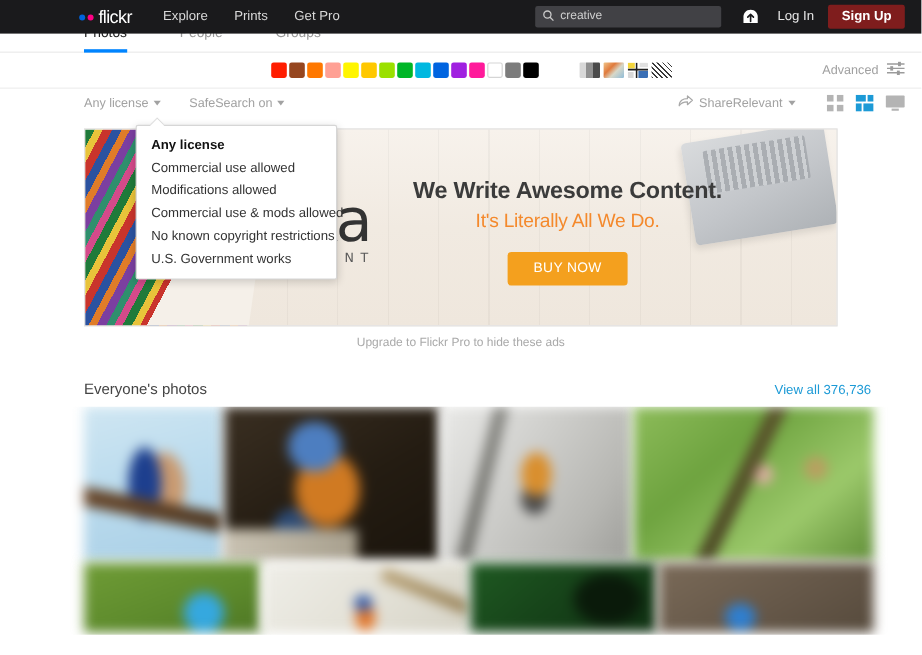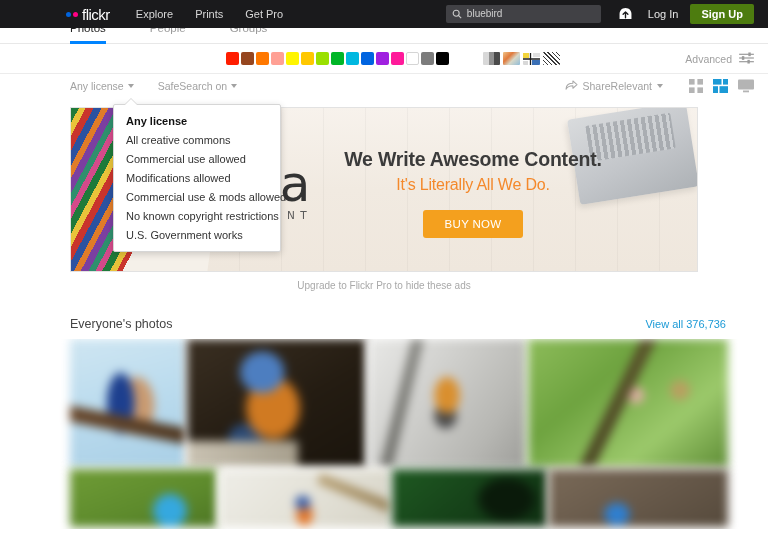--- a/index.html
+++ b/index.html
@@ -59,21 +59,21 @@
     color: #d0d0d0;
     font-size: 10px;
     line-height: 18px;
   }
   .upload-ic { margin: 0 14px 0 16px; cursor: pointer; display:flex; }
   .login-link {
     color: #e5e5e5; font-size: 11px;
     margin-right: 12px; cursor: pointer;
   }
   .signup-btn {
-    background: #4d7c0f;
+    background: #7f1d1d;
     color: #ffffff;
     font-size: 11px;
     font-weight: bold;
     border-radius: 2px;
     padding: 4px 11px;
     cursor: pointer;
     border: none;
     font-family: inherit;
   }
 
@@ -384,21 +384,21 @@
 
   <span class="nav-spacer"></span>
 
   <div class="searchbox">
     <span class="search-ic">
       <svg width="10" height="10" viewBox="0 0 12 12">
         <circle cx="5" cy="5" r="3.6" fill="none" stroke="#c9c9c9" stroke-width="1.3"></circle>
         <line x1="7.7" y1="7.7" x2="11" y2="11" stroke="#c9c9c9" stroke-width="1.3"></line>
       </svg>
     </span>
-    <span class="search-val" title="Photos, people, or groups">bluebird</span>
+    <span class="search-val" title="Photos, people, or groups">creative</span>
   </div>
 
   <span class="upload-ic">
     <svg width="17" height="14" viewBox="0 0 20 16">
       <path d="M10 1 C5.5 1 3 4.5 3 8 L3 14 L17 14 L17 8 C17 4.5 14.5 1 10 1 Z" fill="#ffffff"></path>
       <path d="M10 12.5 L10 5.5 M10 5.5 L7.2 8.3 M10 5.5 L12.8 8.3" stroke="#1a1a1c" stroke-width="1.6" fill="none" stroke-linecap="round"></path>
     </svg>
   </span>
 
   <span class="login-link">Log In</span>
@@ -509,21 +509,20 @@
       <svg width="16" height="14" viewBox="0 0 16 14">
         <rect x="0" y="0.5" width="16" height="10" rx="1" fill="#b4b4b4"></rect>
         <rect x="5" y="11.5" width="6" height="1.8" fill="#b4b4b4"></rect>
       </svg>
     </span>
   </div>
 </div>
 
 <div class="dropdown">
   <div class="dd-item sel">Any license</div>
-  <div class="dd-item">All creative commons</div>
   <div class="dd-item">Commercial use allowed</div>
   <div class="dd-item">Modifications allowed</div>
   <div class="dd-item">Commercial use &amp; mods allowed</div>
   <div class="dd-item">No known copyright restrictions</div>
   <div class="dd-item">U.S. Government works</div>
 </div>
 
 <div class="adwrap">
   <div class="ad">
     <span class="ad-wood"></span>

